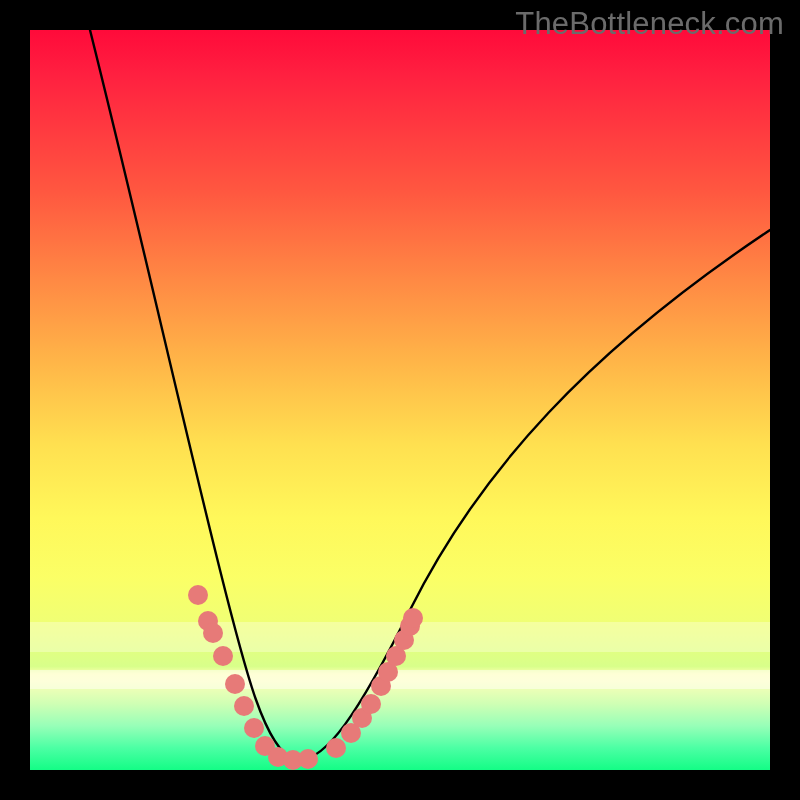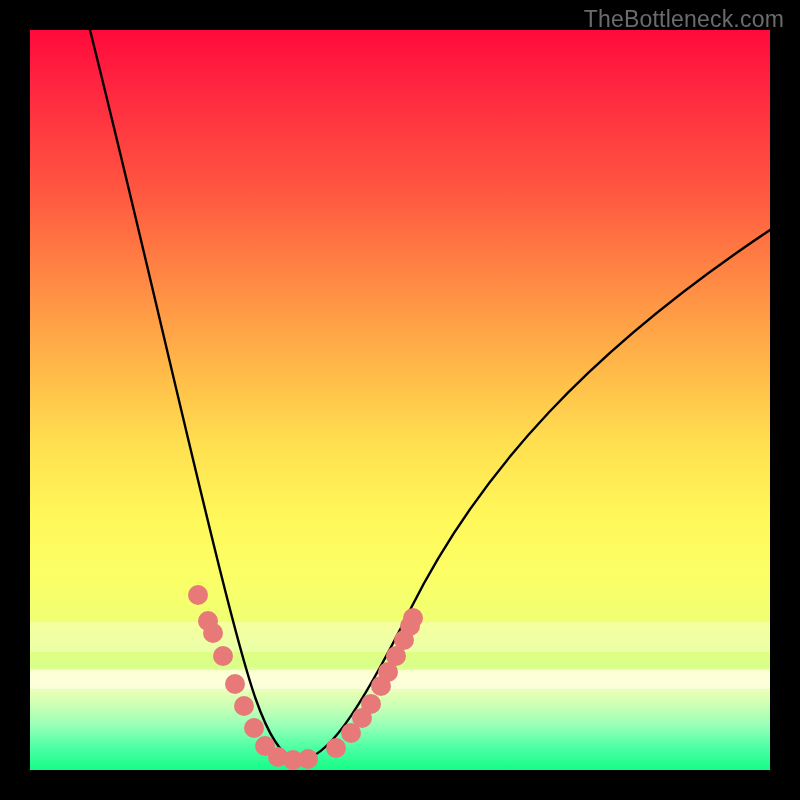--- a/index.html
+++ b/index.html
@@ -51,21 +51,21 @@
   .haze.b {
     top: 86.5%;
     height: 2.5%;
     background: rgba(255,255,220,0.55);
   }
   .watermark {
     position: absolute;
     top: 6px;
     right: 16px;
     color: #6b6b6b;
-    font-size: 23px;
+    font-size: 31px;
     letter-spacing: 0.2px;
     font-weight: 400;
   }
   svg.curve {
     position: absolute;
     left: 0;
     top: 0;
     width: 740px;
     height: 740px;
   }

